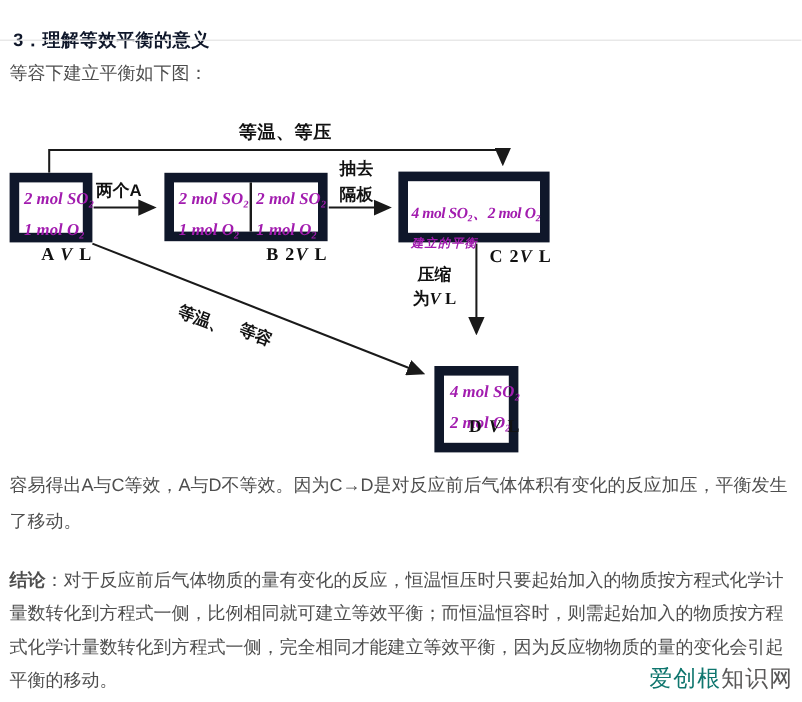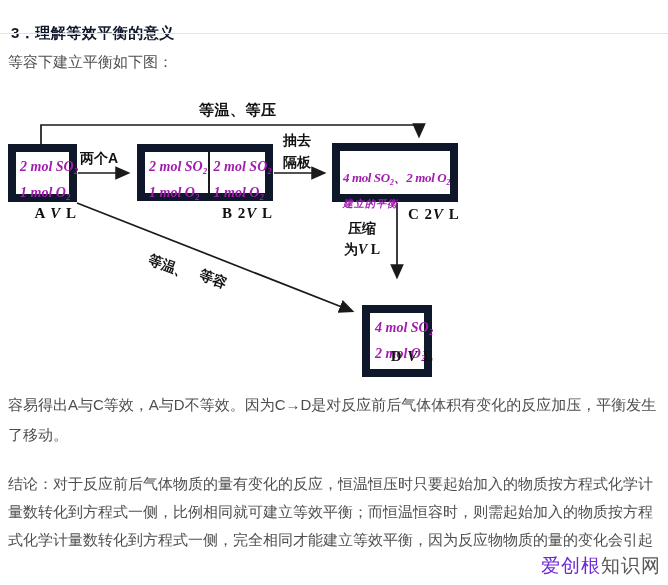--- a/index.html
+++ b/index.html
@@ -10,21 +10,21 @@
   }
   .abs{position:absolute;}
   
   .title{left:11px;top:8px;font-size:15px;font-weight:bold;color:#0f172a;letter-spacing:.5px;margin-top:16px;}
   .rule{left:0;top:33px;width:668px;border-top:1px solid #e3e3e3;height:0;}
   
   .para{left:8px;width:656px;font-size:15px;line-height:31px;color:#4e4e4e;}
   .intro{top:46px;}
   .analysis{top:390px;line-height:30px;}
   .conclusion{top:470px;line-height:28px;}
-  .b{font-weight:normal;margin-top:40px;}
+  .b{font-weight:bold;margin-top:40px;}
   .rev-arrow{display:inline-block;transform:scaleX(1.7);margin:0 5px;color:#4e4e4e;}
   
   .dia-svg{left:0;top:0;width:668px;height:585px;pointer-events:none;}
   .box{
     background:#fff;border:8px solid #0f172a;box-sizing:border-box;
     font-family:"Liberation Serif","DejaVu Serif",serif;font-weight:bold;
     font-size:14px;color:#a21caf;line-height:26px;white-space:nowrap;font-style:italic;
   }
   .box-a{left:8px;top:144px;width:69px;height:58px;padding:2px 0 0 4px;}
   .box-b{left:137px;top:144px;width:136px;height:57px;display:flex;padding:0;}
@@ -135,17 +135,18 @@
 
 <div class="abs para analysis">
   <div>容易得出A与C等效，A与D不等效。因为C→D是对反应前后气体体积有变化的反应加压，平衡发生</div>
   <div>了移动。</div>
 </div>
 
 <div class="abs para conclusion">
   <div><span class="b">结论</span><span>：对于反应前后气体物质的量有变化的反应，恒温恒压时只要起始加入的物质按方程式化学计</span></div>
   <div>量数转化到方程式一侧，比例相同就可建立等效平衡；而恒温恒容时，则需起始加入的物质按方程</div>
   <div>式化学计量数转化到方程式一侧，完全相同才能建立等效平衡，因为反应物物质的量的变化会引起</div>
+  <div>平衡的移动。</div>
 </div>
 
 <div class="abs watermark">
-  <span class="wm-hl" style="color: #6d28d9;">爱创根</span><span class="wm-rest">知识网</span>
+  <span class="wm-hl" style="color: #0f766e;">爱创根</span><span class="wm-rest">知识网</span>
 </div>
 
 </body></html>

